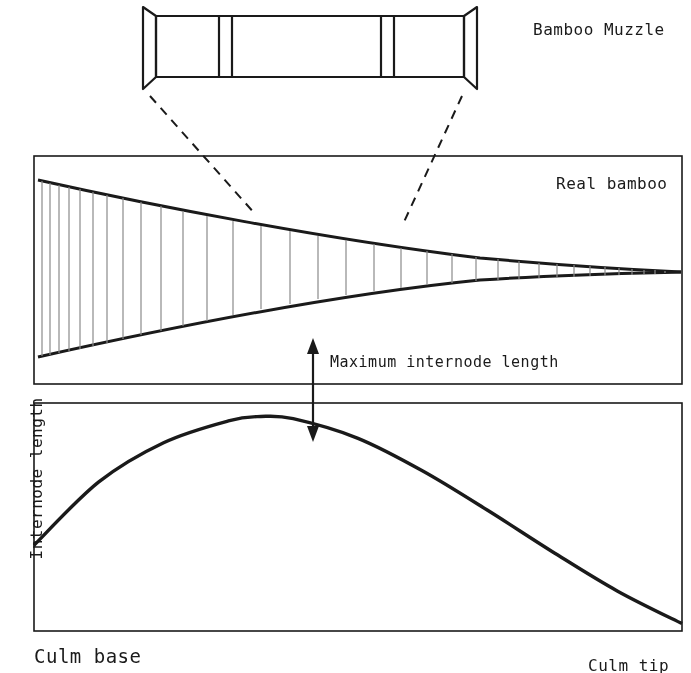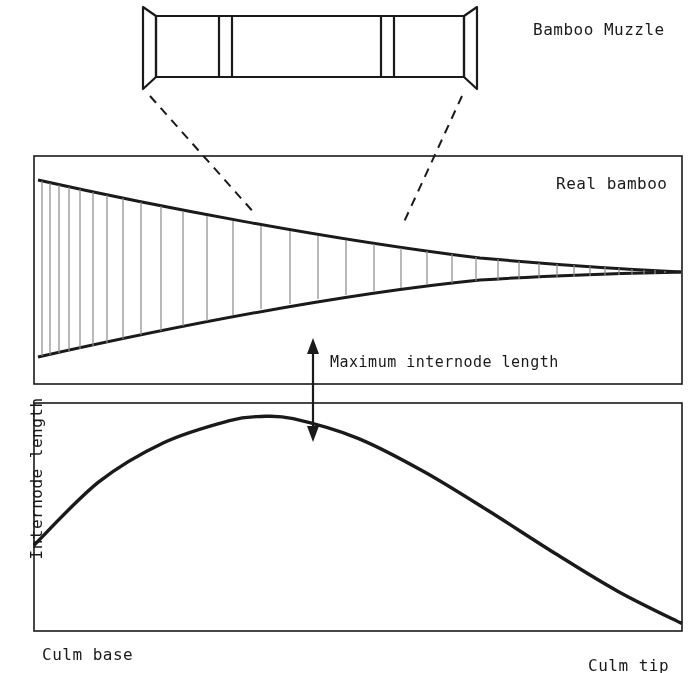--- a/index.html
+++ b/index.html
@@ -42,23 +42,23 @@
   }
   #ylabel-internode {
     left: -44px;
     top: 470px;
     width: 160px;
     text-align: center;
     font-size: 16px;
     transform: rotate(-90deg);
   }
   #culm-base-label {
-    left: 42px;
+    left: 34px;
     top: 645px;
-    font-size: 16px;
+    font-size: 19px;
   }
   #culm-tip-label {
     left: 588px;
     top: 645px;
     font-size: 16px;
     margin-top: 11px;
   }
   svg#canvas {
     position: absolute;
     left: 0;

